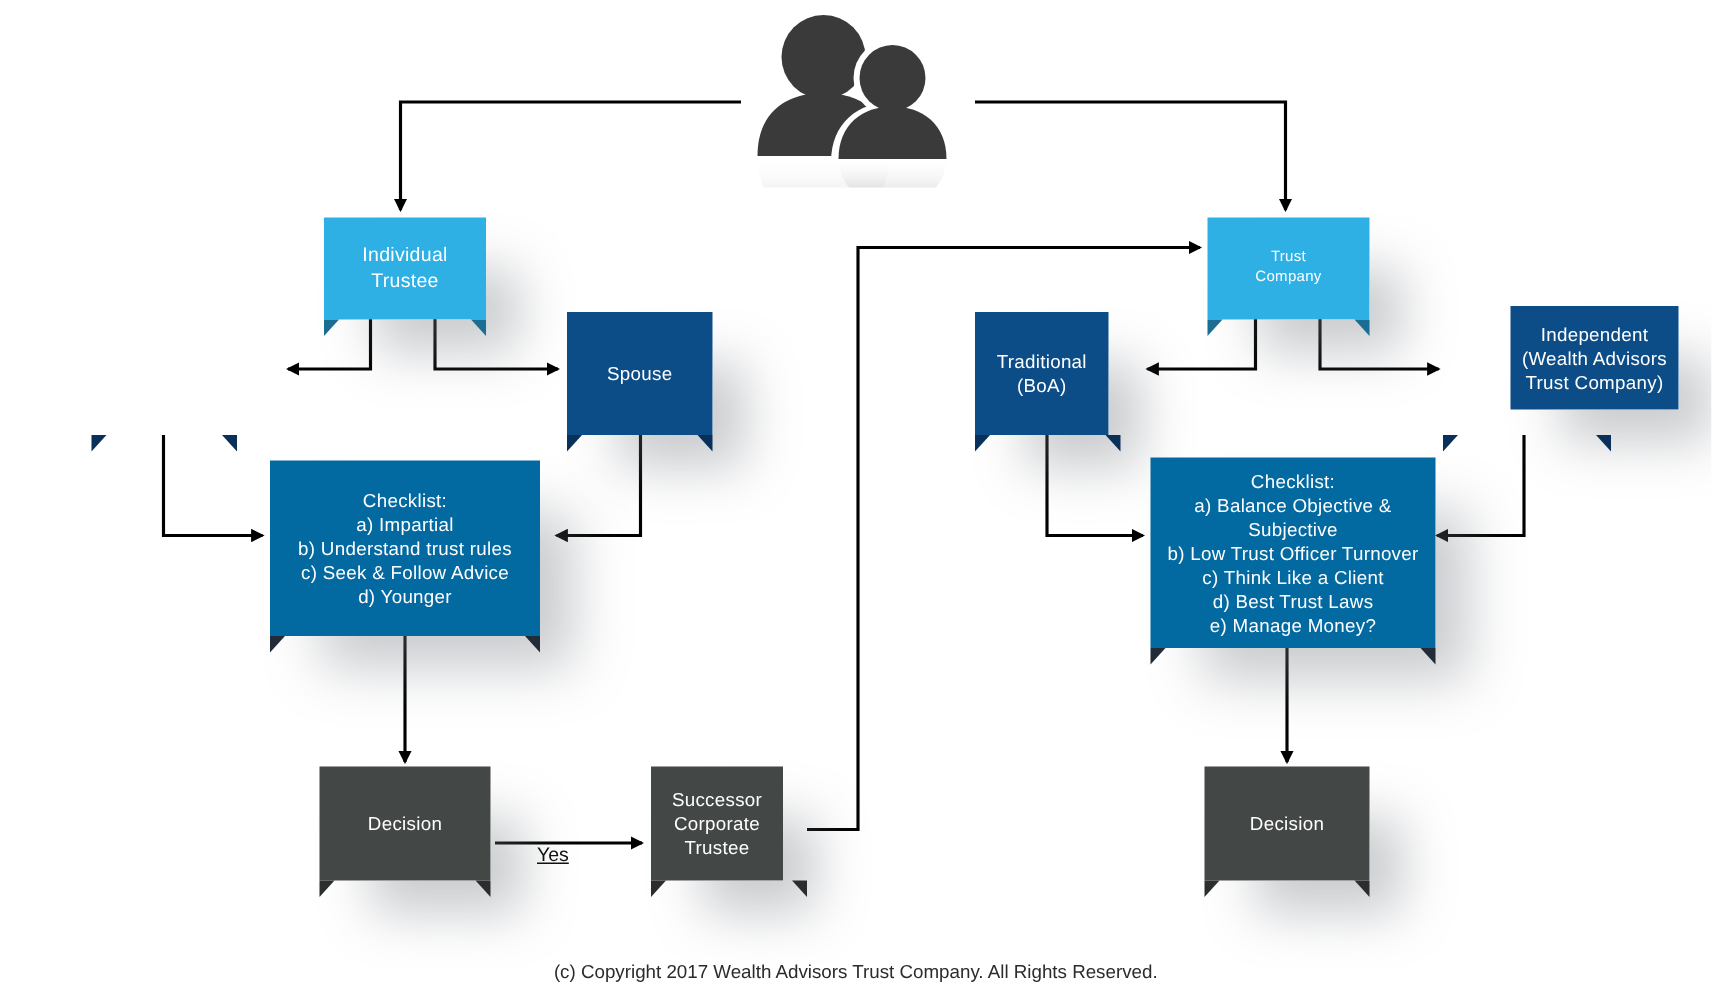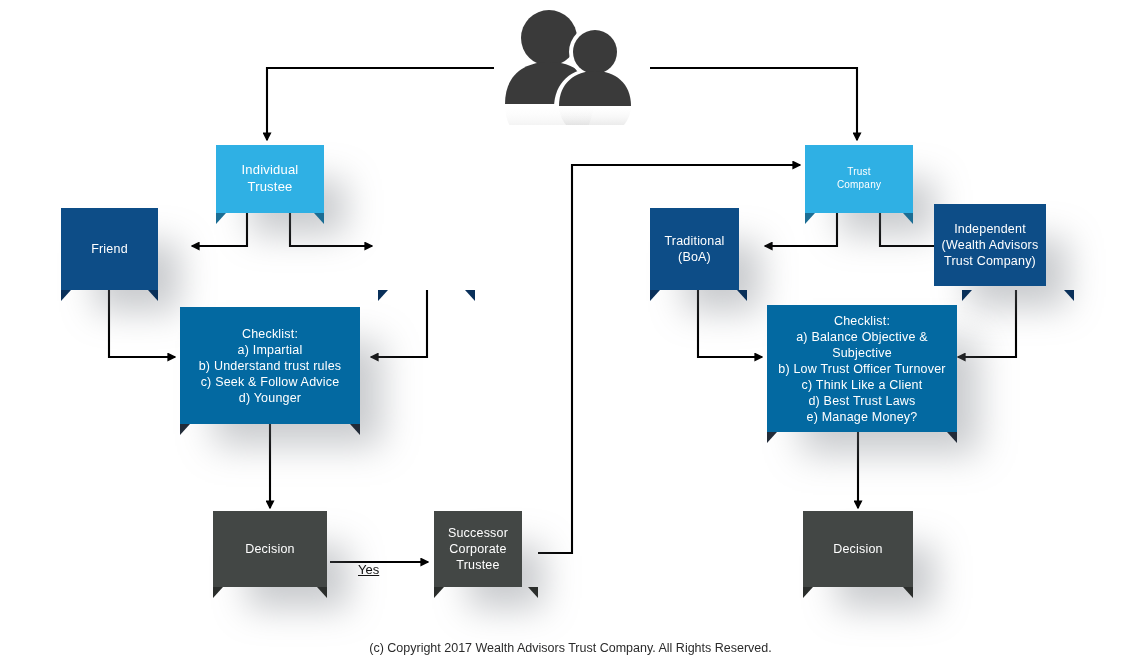--- a/index.html
+++ b/index.html
@@ -126,37 +126,37 @@
   <div class="foot ls" style="left:216px;top:213px;"></div>
   <div class="foot rs" style="left:314px;top:213px;"></div>
 
   <div class="node blue-light" style="left:805px;top:145px;width:108px;height:68px;font-size:10px;">
     <span class="lbl">Trust
 Company</span>
   </div>
   <div class="foot ls" style="left:805px;top:213px;"></div>
   <div class="foot rs" style="left:903px;top:213px;"></div>
 
-  <div class="node blue-dark" style="left:61px;top:208px;width:97px;height:82px;font-size:12.5px;">
-    <span class="lbl">Friend</span>
-  </div>
   <div class="foot lb" style="left:61px;top:290px;"></div>
   <div class="foot rb" style="left:148px;top:290px;"></div>
 
+  <div class="node blue-dark" style="left:378px;top:208px;width:97px;height:82px;font-size:12.5px;">
+    <span class="lbl">Spouse</span>
+  </div>
   <div class="foot lb" style="left:378px;top:290px;"></div>
   <div class="foot rb" style="left:465px;top:290px;"></div>
 
   <div class="node blue-dark" style="left:650px;top:208px;width:89px;height:82px;font-size:12.5px;">
     <span class="lbl">Traditional
 (BoA)</span>
   </div>
   <div class="foot lb" style="left:650px;top:290px;"></div>
   <div class="foot rb" style="left:737px;top:290px;"></div>
 
-  <div class="node blue-dark" style="left:934px;top:204px;width:112px;height:82px;font-size:12.5px;text-align:center;">
+  <div class="node blue-dark" style="left:1007px;top:204px;width:112px;height:69px;font-size:12.5px;text-align:center;">
     <span class="lbl">Independent
 (Wealth Advisors
 Trust Company)</span>
   </div>
   <div class="foot lb" style="left:962px;top:290px;"></div>
   <div class="foot rb" style="left:1064px;top:290px;"></div>
 
   <div class="node navy" style="left:180px;top:307px;width:180px;height:117px;font-size:12.5px;">
     <span class="lbl">Checklist:
 a) Impartial

